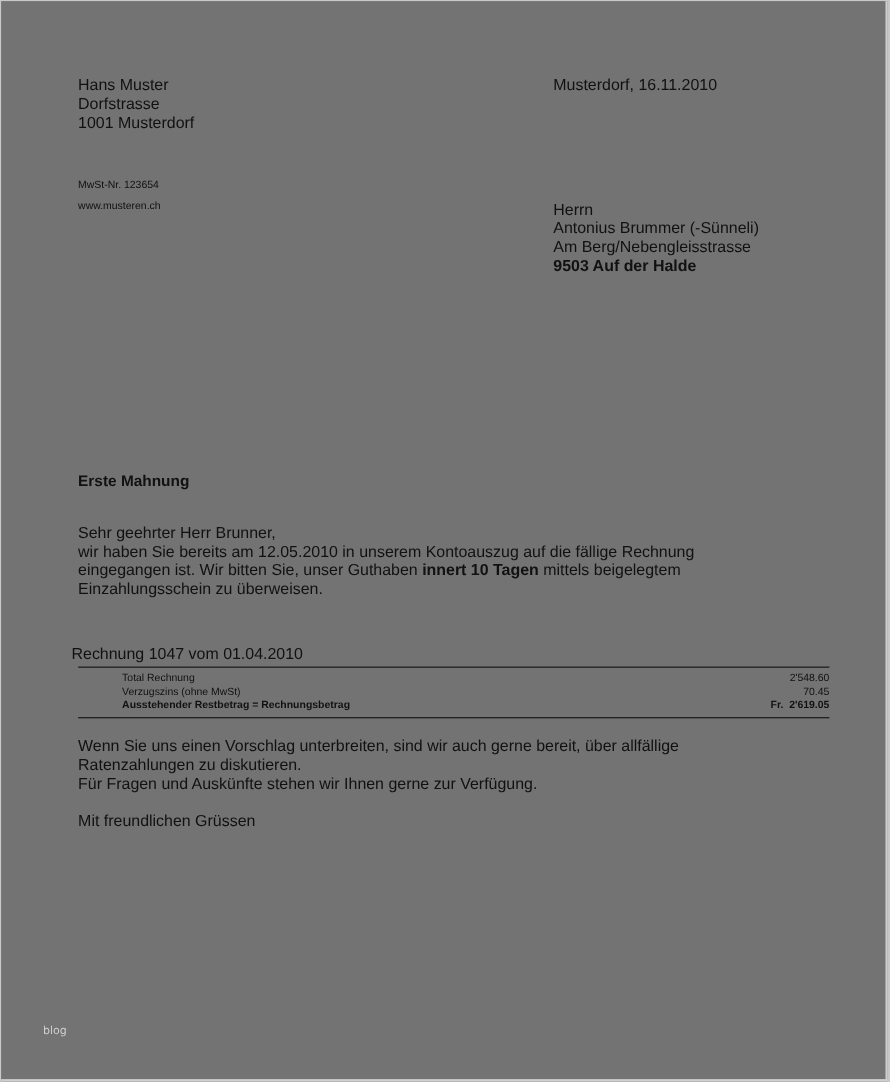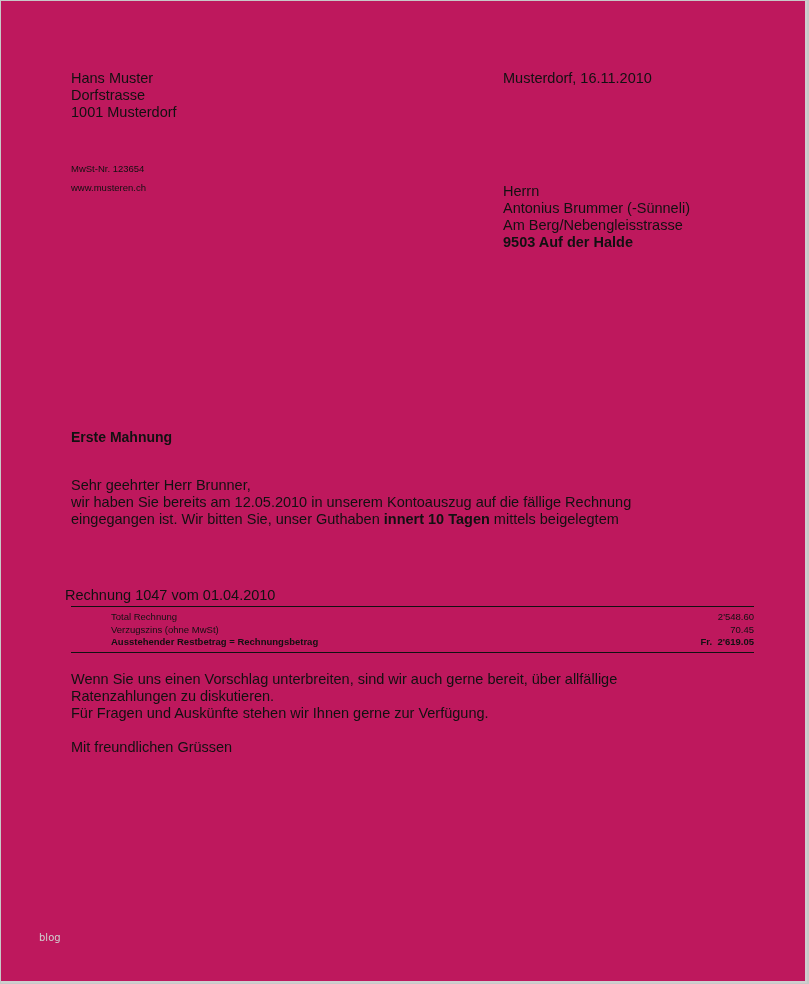--- a/index.html
+++ b/index.html
@@ -14,21 +14,21 @@
       overflow: hidden;
       font-family: "Liberation Sans", sans-serif;
       color: #111111;
     }
     .page {
       position: absolute;
       left: 1px;
       top: 1px;
       width: 804px;
       height: 980px;
-      background: #be185d;
+      background: #737373;
       border-right: 2px solid #cfcfcf;
       border-bottom: 2px solid #cfcfcf;
     }
     .abs { position: absolute; }
     .lg { font-size: 14.5px; line-height: 17px; }
     .sm { font-size: 9.5px; line-height: 12px; }
     .bold { font-weight: bold; }
 
     .sender { left: 70px; top: 69px; }
     .sender div { white-space: nowrap; }
@@ -98,20 +98,21 @@
     <div>Am Berg/Nebengleisstrasse</div>
     <div class="bold">9503 Auf der Halde</div>
   </div>
 
   <div class="abs subject bold">Erste Mahnung</div>
 
   <div class="abs body-text lg">
     <div>Sehr geehrter Herr Brunner,</div>
     <div>wir haben Sie bereits am 12.05.2010 in unserem Kontoauszug auf die fällige Rechnung</div>
     <div><span>eingegangen ist. Wir bitten Sie, unser Guthaben </span><span class="bold">innert 10 Tagen</span><span> mittels beigelegtem</span></div>
+    <div>Einzahlungsschein zu überweisen.</div>
   </div>
 
   <div class="abs invoice-title lg">Rechnung 1047 vom 01.04.2010</div>
 
   <div class="abs invoice-table">
     <div class="inv-row">
       <span>Total Rechnung</span>
       <span class="amt">2'548.60</span>
     </div>
     <div class="inv-row">

